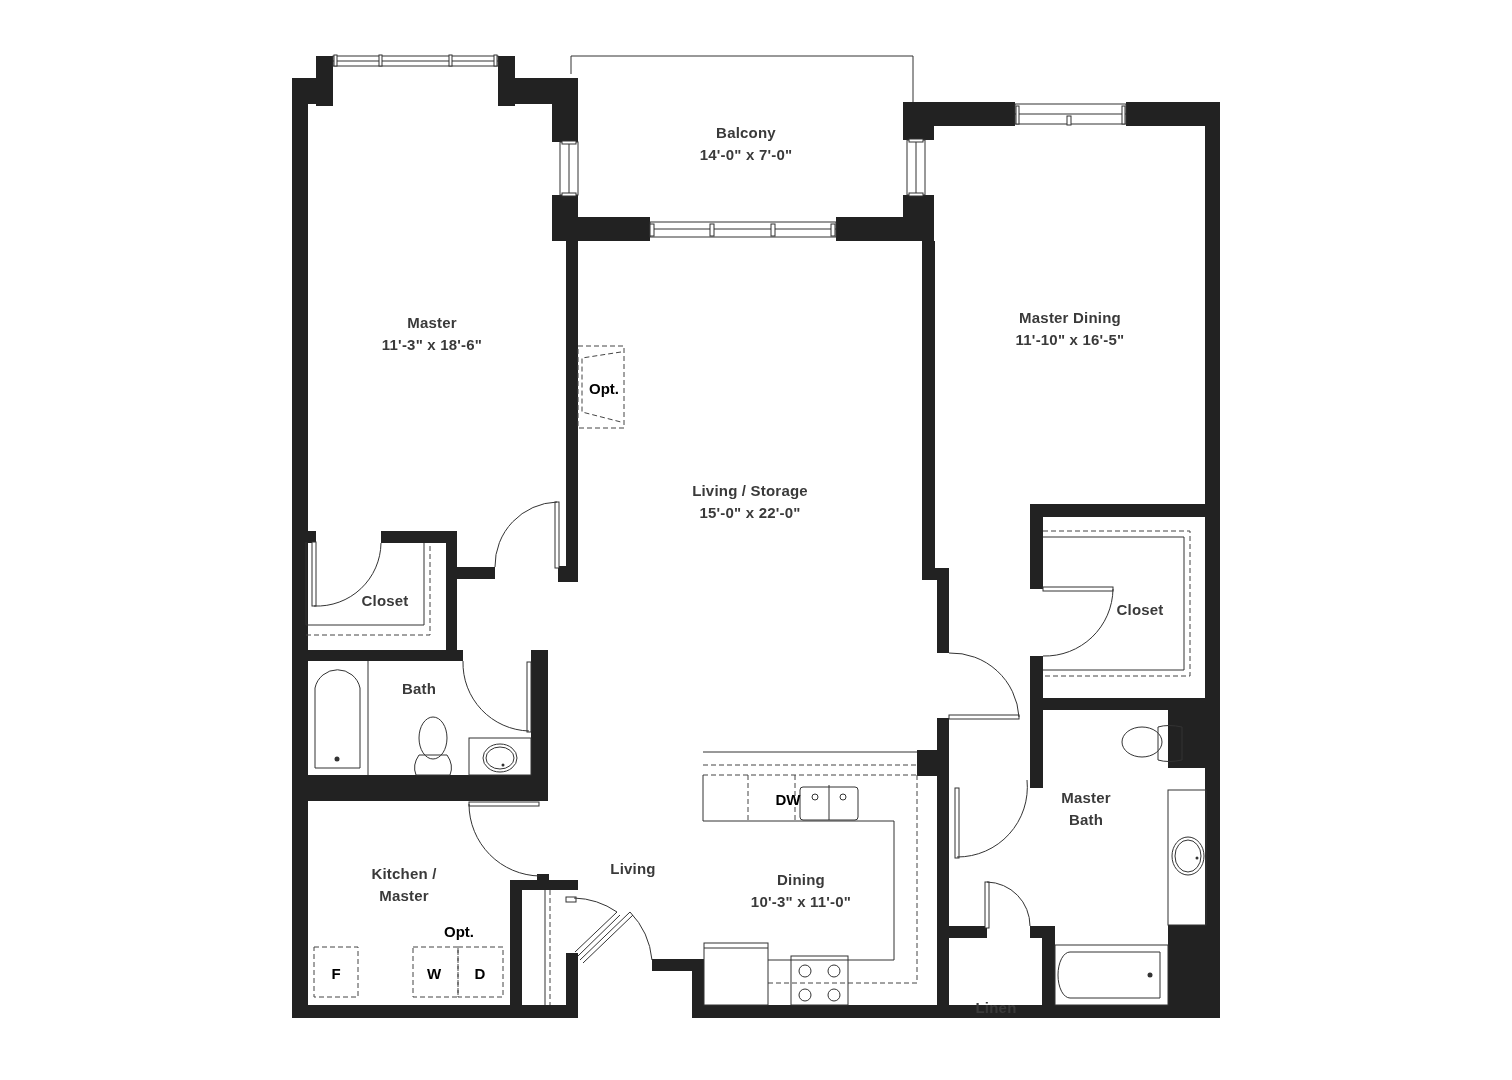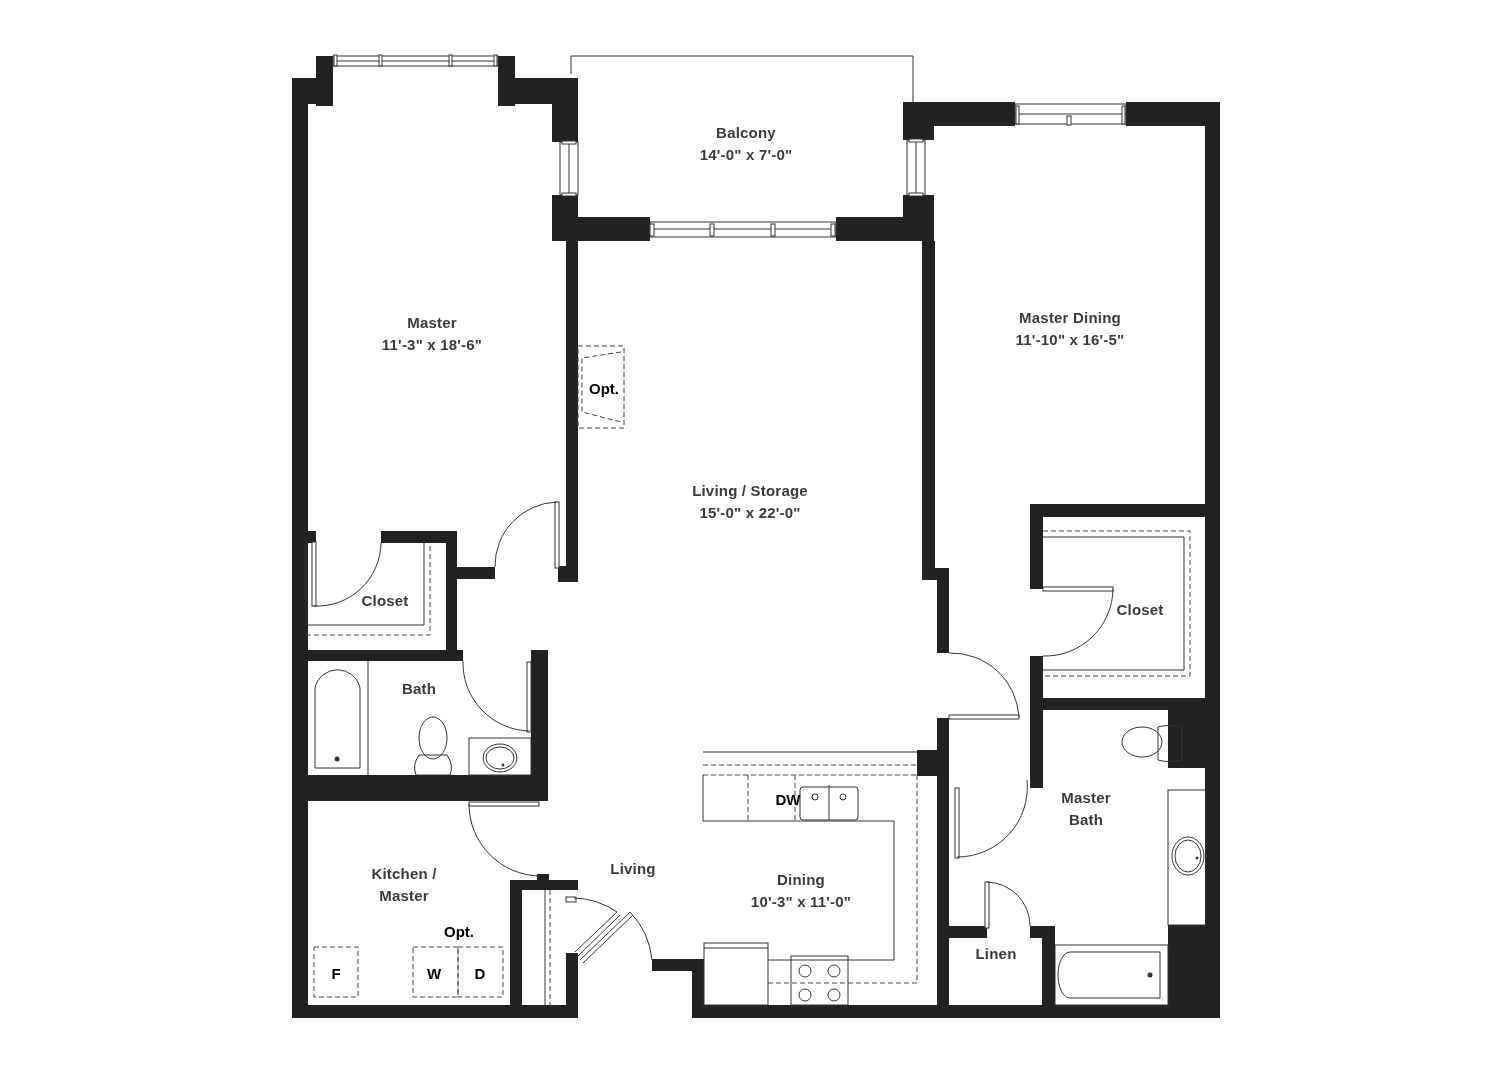--- a/index.html
+++ b/index.html
@@ -269,21 +269,21 @@
 <div class="lbl" style="left:801px; top:869px;">
   <span>Dining</span>
   <span>10'-3" x 11'-0"</span>
 </div>
 
 <div class="lbl" style="left:1086px; top:787px;">
   <span>Master</span>
   <span>Bath</span>
 </div>
 
-<div class="lbl" style="left:996px; top:943px;">
+<div class="lbl" style="left:996px; top:997px;">
   <span>Linen</span>
 </div>
 
 <div class="appl" style="left:604px; top:388px;">Opt.</div>
 <div class="appl" style="left:459px; top:931px;">Opt.</div>
 <div class="appl" style="left:336px; top:973px;">F</div>
 <div class="appl" style="left:434px; top:973px;">W</div>
 <div class="appl" style="left:480px; top:973px;">D</div>
 <div class="appl" style="left:788px; top:799px;">DW</div>
 

